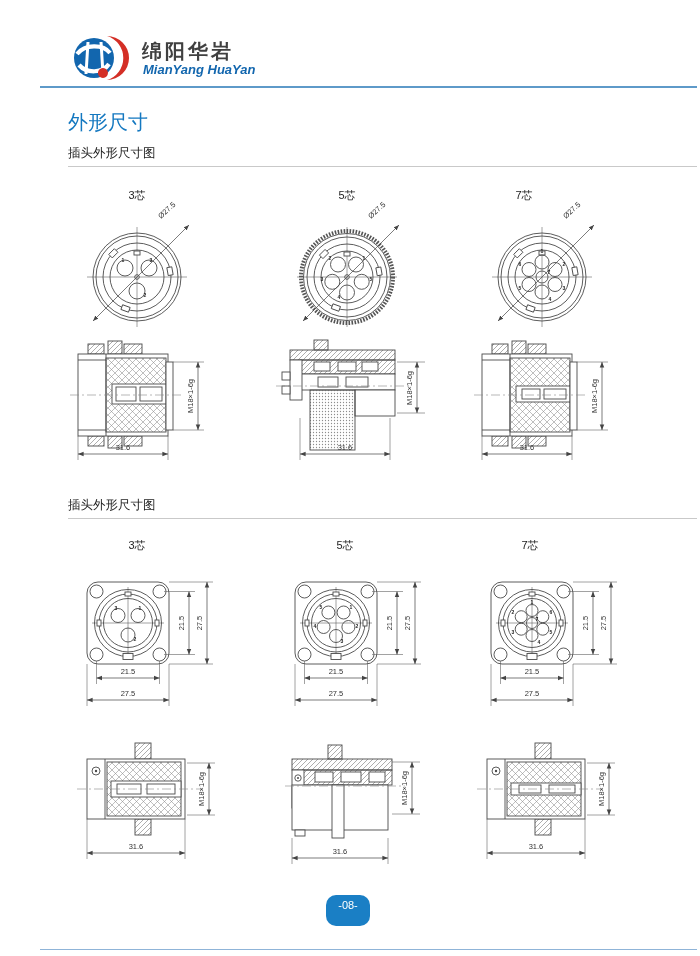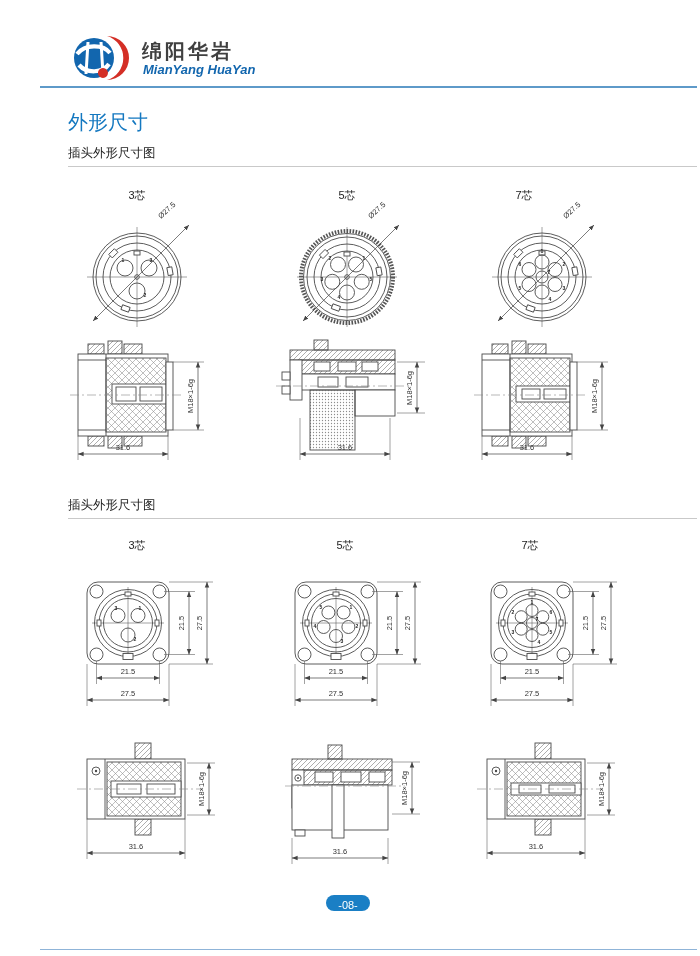--- a/index.html
+++ b/index.html
@@ -12,21 +12,21 @@
   .doc-title{position:absolute;right:12px;top:51px;font-size:17px;font-weight:bold;color:#9b9b9b;
              font-family:"Liberation Serif","DejaVu Serif",serif;letter-spacing:1.5px;}
   .hrule{position:absolute;left:40px;top:86px;width:657px;height:2px;background:#5e9ac9;}
   .frule{position:absolute;left:40px;top:949px;width:657px;height:1px;background:#8fb4d8;}
   
   .sec-title{position:absolute;left:68px;top:109px;font-size:20px;color:#1478c0;}
   .sub-title{position:absolute;left:68px;font-size:12.5px;color:#222;}
   .sub-rule{position:absolute;left:68px;width:629px;height:1px;background:#c9c9c9;}
   .col-label{position:absolute;font-size:11px;color:#222;transform:translateX(-50%);}
   
-  .page-pill{position:absolute;left:326px;top:895px;width:44px;height:16px;background:#1a7fc5;
+  .page-pill{position:absolute;left:326px;top:895px;width:44px;height:31px;background:#1a7fc5;
              border-radius:10px;color:#fff;font-size:11px;text-align:center;line-height:20px;}
   
   svg{overflow:visible;}
   svg text{font-family:"Liberation Sans","DejaVu Sans",sans-serif;}
   .s{stroke:#4a4a4a;fill:none;stroke-width:.9;}
   .sf{stroke:#4a4a4a;fill:#fff;stroke-width:.9;}
   .hx{fill:url(#xh);stroke:#4a4a4a;stroke-width:.9;}
   .hd{fill:url(#dh);stroke:#4a4a4a;stroke-width:.9;}
   .hk{fill:url(#kn);stroke:#4a4a4a;stroke-width:.9;}
   .cl{stroke:#888;stroke-width:.6;stroke-dasharray:9 3 2 3;fill:none;}

